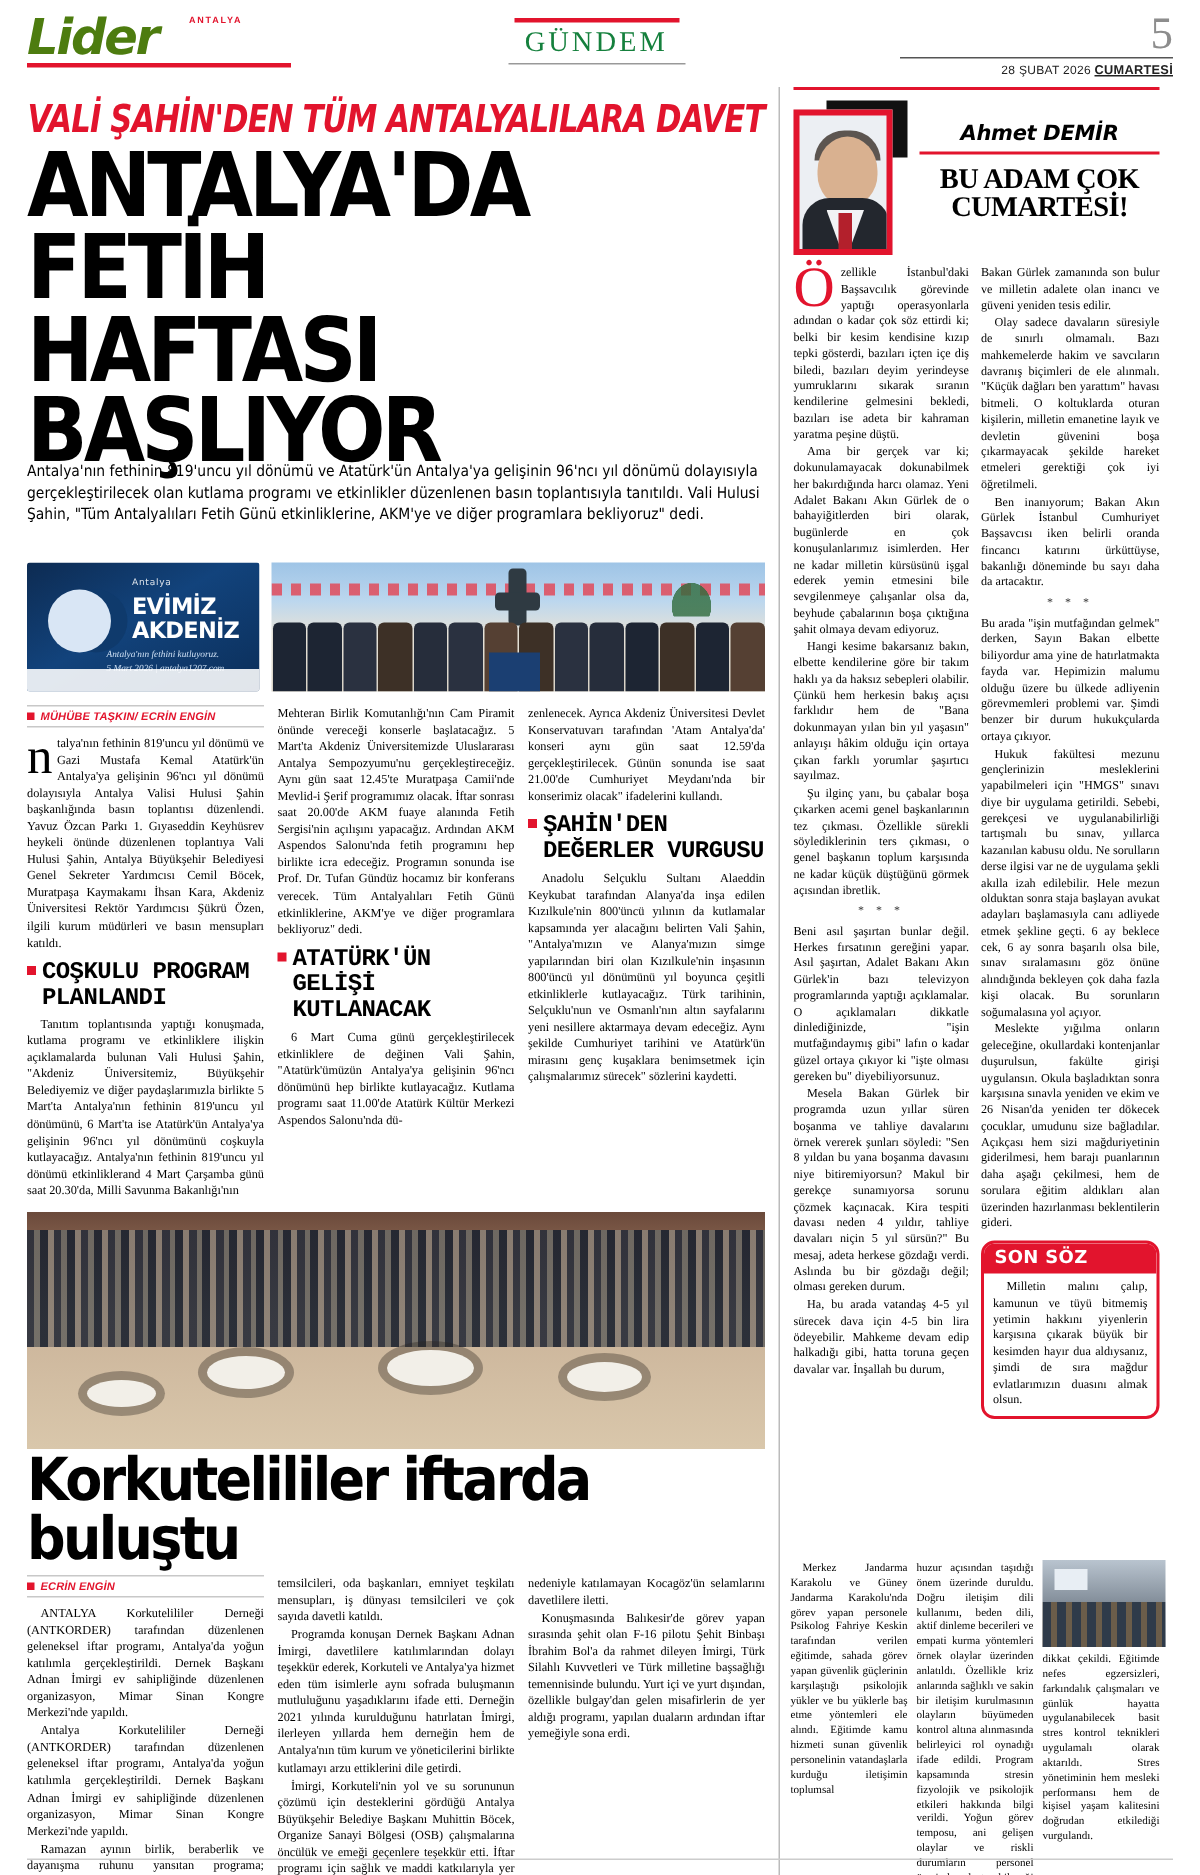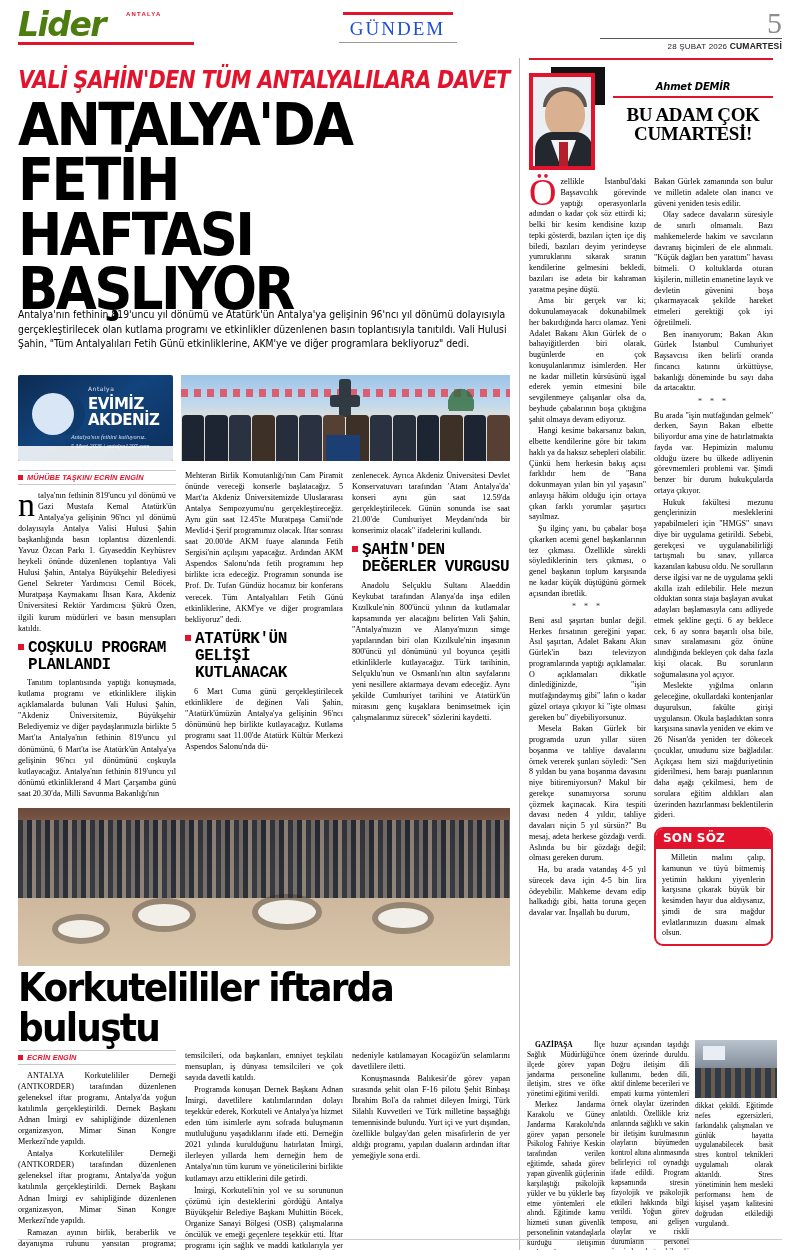--- a/index.html
+++ b/index.html
@@ -17,28 +17,28 @@
   .masthead { display: flex; align-items: flex-start; height: 58px; position: relative; padding-top: 8px; }
   .logo-wrap { position: relative; width: 180px; }
   .logo { font-family: "DejaVu Sans", sans-serif; font-weight: bold; font-size: 33px; color: #4d7c0f;
           letter-spacing: -1.5px; line-height: 1; font-style: italic; }
   .logo-sup { position: absolute; left: 108px; top: 3px; font-family: "Liberation Sans", sans-serif;
               font-size: 6px; font-weight: bold; letter-spacing: 1.2px; color: #e2142d; }
   .logo-rule { height: 3px; background: #e2142d; width: 176px; margin-top: 1px; }
 
   .section-title-wrap { flex: 1; text-align: center; padding-top: 4px; }
   .section-rule { width: 110px; height: 3px; background: #e2142d; margin: 0 auto 3px; }
-  .section-title { font-family: "Liberation Serif", serif; font-size: 19px; letter-spacing: 2px; color: #1d4ed8; }
+  .section-title { font-family: "Liberation Serif", serif; font-size: 19px; letter-spacing: 2px; color: #15803d; }
   .section-rule-b { width: 118px; height: 1px; background: #999; margin: 2px auto 0; }
 
   .page-meta { width: 185px; text-align: right; padding-top: 2px; }
   .page-num { font-family: "Liberation Serif", serif; font-size: 30px; color: #8d8d8d; line-height: .85; }
   .meta-rule { height: 1px; background: #555; margin: 2px 0 2px auto; width: 182px; }
   .page-date { font-family: "Liberation Sans", sans-serif; font-size: 8px; color: #222; letter-spacing: .2px; }
-  .page-date b { font-size: 8.5px; }
+  .page-date b { font-size: 8.5px; text-decoration: underline; }
 
   
   .body-grid { display: flex; gap: 9px; }
   .left-zone { width: 492px; }
   .right-zone { width: 254px; border-left: 1px solid #bbb; padding-left: 9px; }
 
   
   .kicker { color: #e2142d; font-family: "DejaVu Sans", sans-serif; font-weight: bold; font-style: italic;
             font-size: 20.5px; letter-spacing: -.6px; text-align: center; margin-top: 6px;
             transform: scaleY(1.25); transform-origin: center top; }
@@ -116,21 +116,21 @@
   .col-portrait { width:76px; height:104px; position:relative; flex:0 0 76px; }
   .col-portrait .blk { position:absolute; left:22px; top:0; width:54px; height:38px; background:#111; }
   .col-portrait .frame { position:absolute; left:0; top:6px; width:66px; height:97px; border:4px solid #e2142d; background:#eceff3; overflow:hidden;}
   .col-portrait .face { position:absolute; left:12px; top:14px; width:40px; height:46px; border-radius:50% 50% 45% 45%; background:#d9b190;}
   .col-portrait .hair { position:absolute; left:10px; top:10px; width:44px; height:20px; border-radius:22px 22px 0 0; background:#5c5550;}
   .col-portrait .suit { position:absolute; left:2px; bottom:0; width:58px; height:34px; background:#23272e; border-radius:18px 18px 0 0;}
   .col-portrait .tie  { position:absolute; left:26px; bottom:0; width:9px; height:24px; background:#b3202c;}
   .col-portrait .shirt{ position:absolute; left:18px; bottom:0; width:25px; height:26px; background:#f2f3f5; clip-path:polygon(0 0,100% 0,62% 100%,38% 100%);}
 
   .col-head-txt { flex:1; padding-top: 14px; }
-  .col-author { font-family:"DejaVu Sans",sans-serif; font-style:italic; font-weight:bold; font-size:10px;
+  .col-author { font-family:"DejaVu Sans",sans-serif; font-style:italic; font-weight:bold; font-size:14px;
                 text-align:center; letter-spacing:-.2px; }
   .col-author-rule { height:2px; background:#e2142d; margin:4px 0 7px; }
   .col-title { font-family:"Liberation Serif",serif; font-weight:bold; font-size:19px; line-height:1.02;
                text-align:center; letter-spacing:-.4px; }
 
   .col-body { display:flex; gap:8px; margin-top:6px; }
   .col-body .cb { width:119px; font-size:8.1px; line-height:1.33; text-align:justify; hyphens:auto; }
   .col-body .cb p { text-indent:9px; margin-bottom:1px; }
   .col-body .cb p.nofirst { text-indent:0; }
   .bigO { float:left; font-family:"Liberation Serif",serif; font-size:38px; line-height:.72; color:#e2142d;
@@ -362,21 +362,20 @@
             </div>
           </div>
         </div>
       </div>
     </div>
   </div>
 
   <div class="bottom-story">
     <div class="bs-cols">
       <div class="bc">
-        <p><b>GAZİPAŞA</b><span> İlçe Sağlık Müdürlüğü'nce ilçede görev yapan jandarma personeline iletişim, stres ve öfke yönetimi eğitimi verildi.</span></p>
         <p>Merkez Jandarma Karakolu ve Güney Jandarma Karakolu'nda görev yapan personele Psikolog Fahriye Keskin tarafından verilen eğitimde, sahada görev yapan güvenlik güçlerinin karşılaştığı psikolojik yükler ve bu yüklerle baş etme yöntemleri ele alındı. Eğitimde kamu hizmeti sunan güvenlik personelinin vatandaşlarla kurduğu iletişimin toplumsal</p>
       </div>
       <div class="bc">
         <p class="nofirst">huzur açısından taşıdığı önem üzerinde duruldu. Doğru iletişim dili kullanımı, beden dili, aktif dinleme becerileri ve empati kurma yöntemleri örnek olaylar üzerinden anlatıldı. Özellikle kriz anlarında sağlıklı ve sakin bir iletişim kurulmasının olayların büyümeden kontrol altına alınmasında belirleyici rol oynadığı ifade edildi. Program kapsamında stresin fizyolojik ve psikolojik etkileri hakkında bilgi verildi. Yoğun görev temposu, ani gelişen olaylar ve riskli durumların personel üzerinde oluşturabileceği baskıya</p>
       </div>
       <div class="bc">
         <div class="photo bs-photo">
           <div class="scr"></div>
           <div class="r"></div>
         </div>

